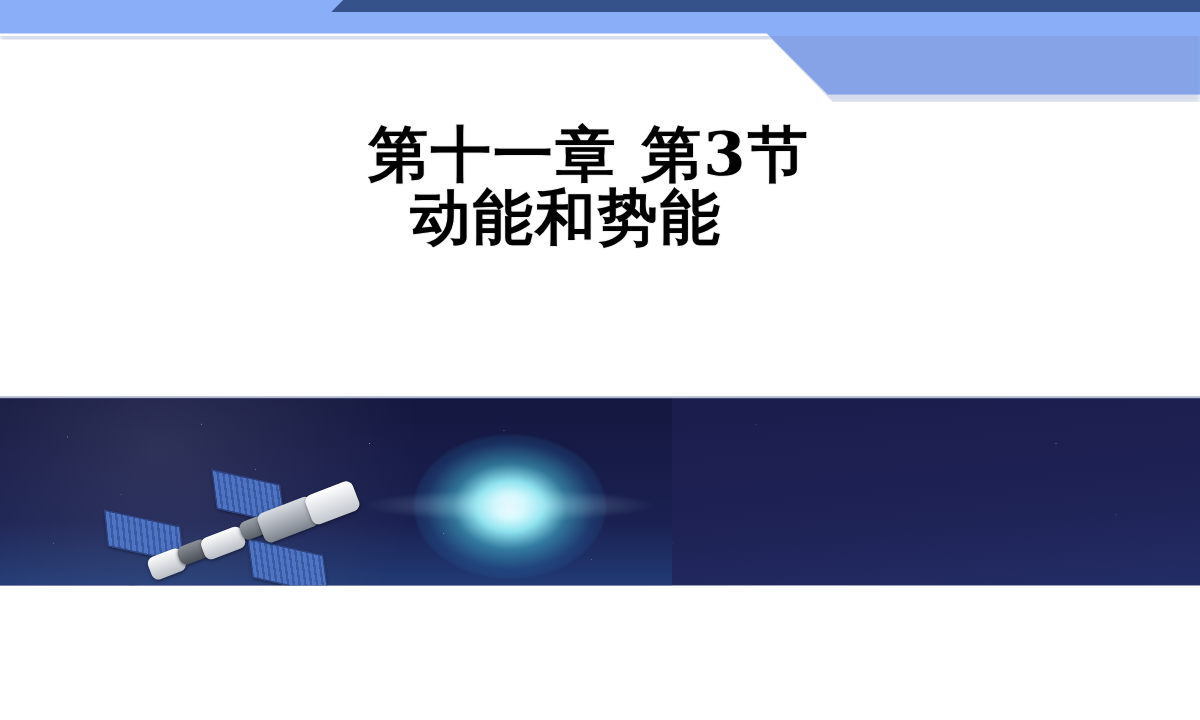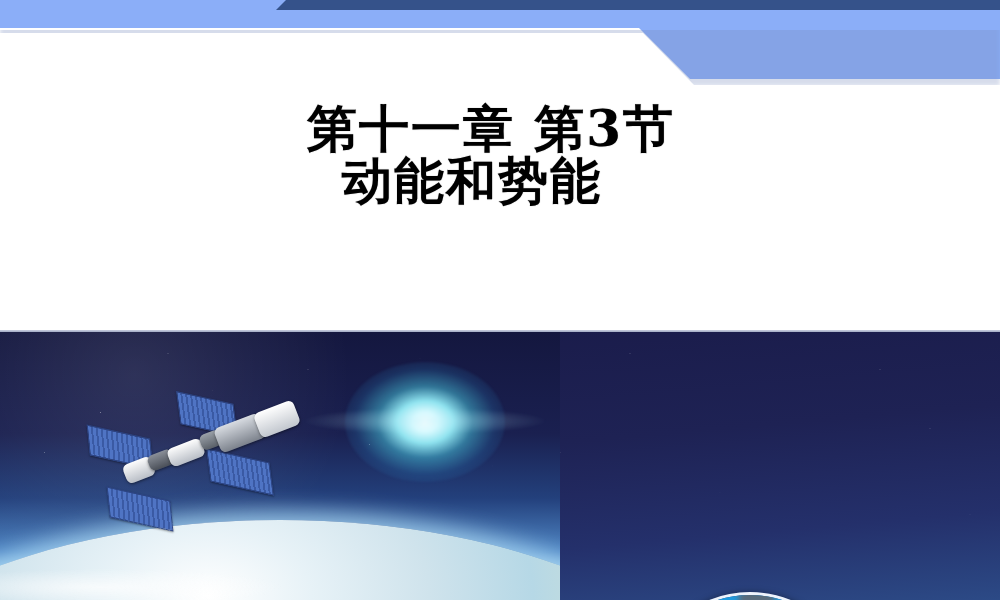--- a/index.html
+++ b/index.html
@@ -3,21 +3,21 @@
 <meta charset="utf-8">
 <style>
   html, body {
     margin: 0;
     padding: 0;
     background: #ffffff;
   }
   #slide {
     position: relative;
     width: 1000px;
-    height: 600px;
+    height: 488px;
     overflow: hidden;
     background: #ffffff;
     font-family: "Liberation Sans", sans-serif;
   }
 
   
   .band-dark {
     position: absolute;
     left: 0; top: 0;
     width: 1000px; height: 10px;

